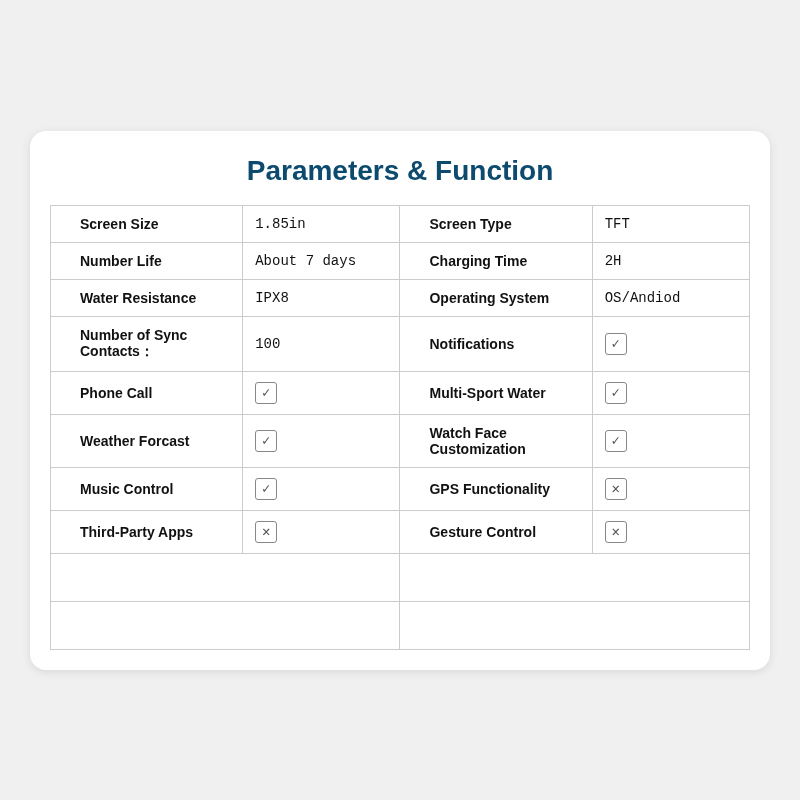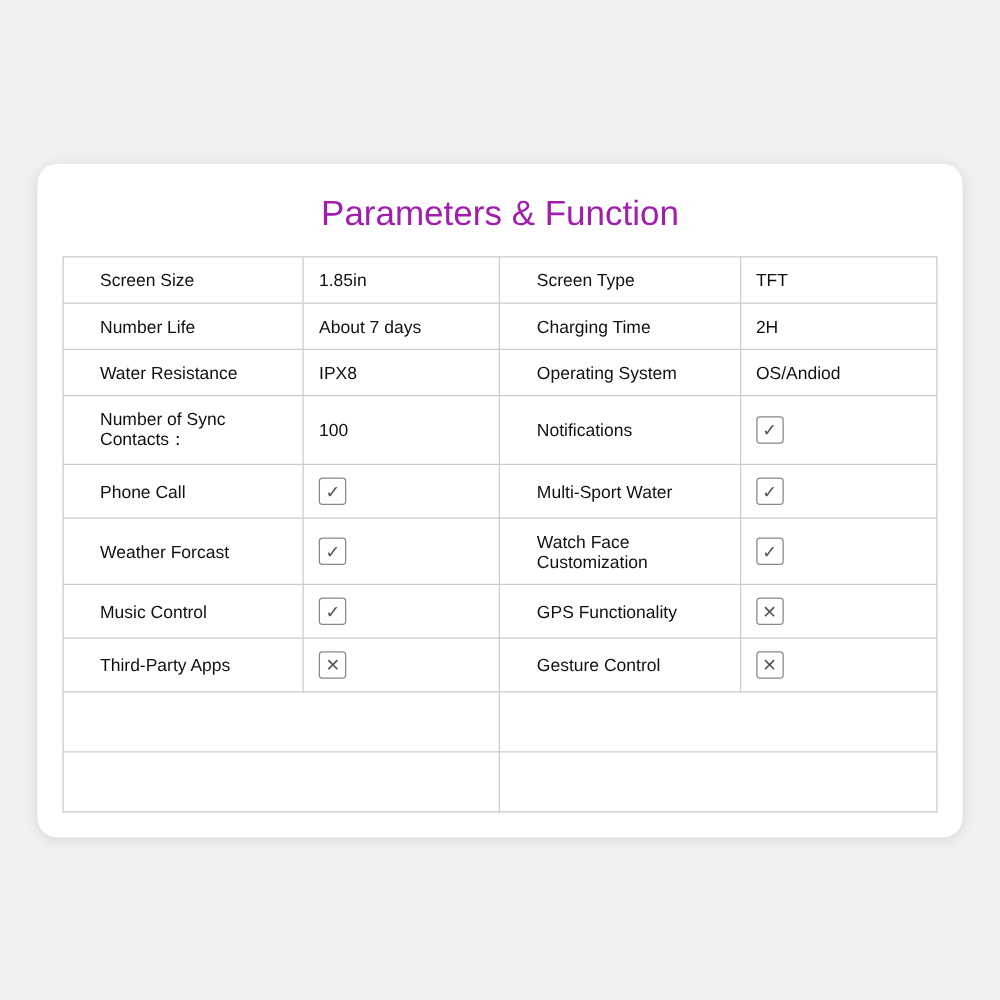--- a/index.html
+++ b/index.html
@@ -22,46 +22,47 @@
       background: #ffffff;
       border-radius: 16px;
       padding: 24px 20px 20px 20px;
       width: 740px;
       box-shadow: 0 2px 10px rgba(0,0,0,0.1);
     }
 
     .page-title {
       text-align: center;
       font-size: 28px;
-      font-weight: normal;
-      color: #a21caf;
+      font-weight: bold;
+      color: #0c4a6e;
       margin-bottom: 18px;
     }
 
     table {
       width: 100%;
       border-collapse: collapse;
     }
 
     td {
       border: 1px solid #ccc;
       padding: 10px 12px;
       vertical-align: middle;
       font-size: 14px;
       color: #111;
     }
 
     .label-cell {
-      font-weight: normal;
+      font-weight: bold;
       width: 22%;
       padding-left: 29px;
     }
 
     .value-cell {
       width: 18%;
+      font-family: Liberation Mono, monospace;
     }
 
     .check-symbol {
       display: inline-block;
       width: 22px;
       height: 22px;
       border: 1.5px solid #888;
       border-radius: 3px;
       text-align: center;
       line-height: 20px;

